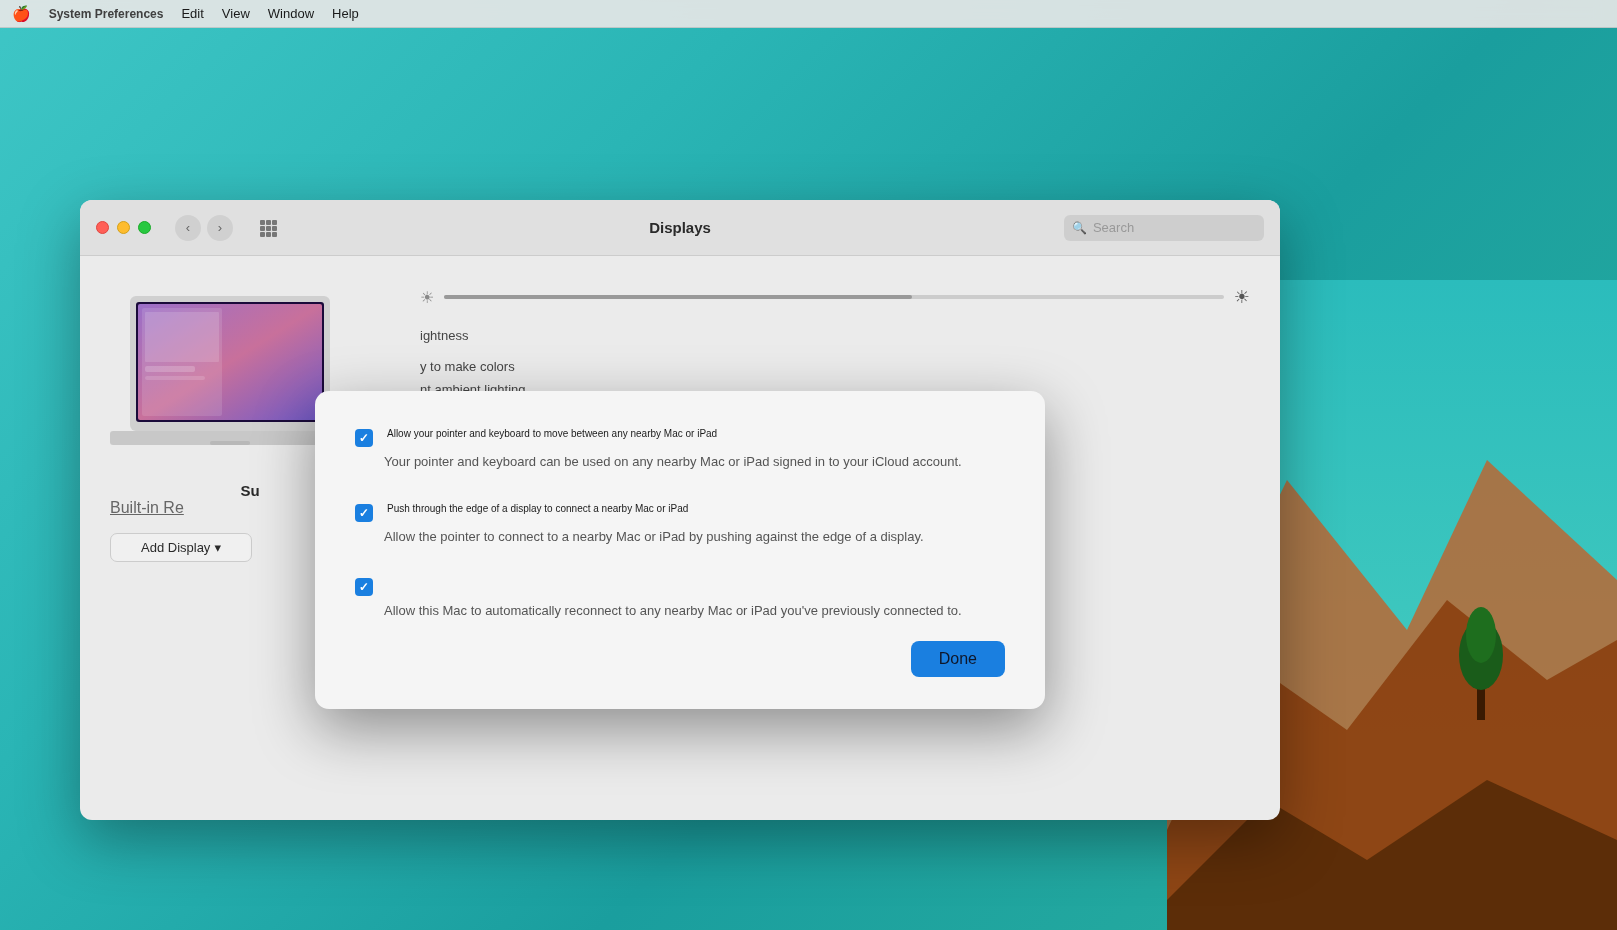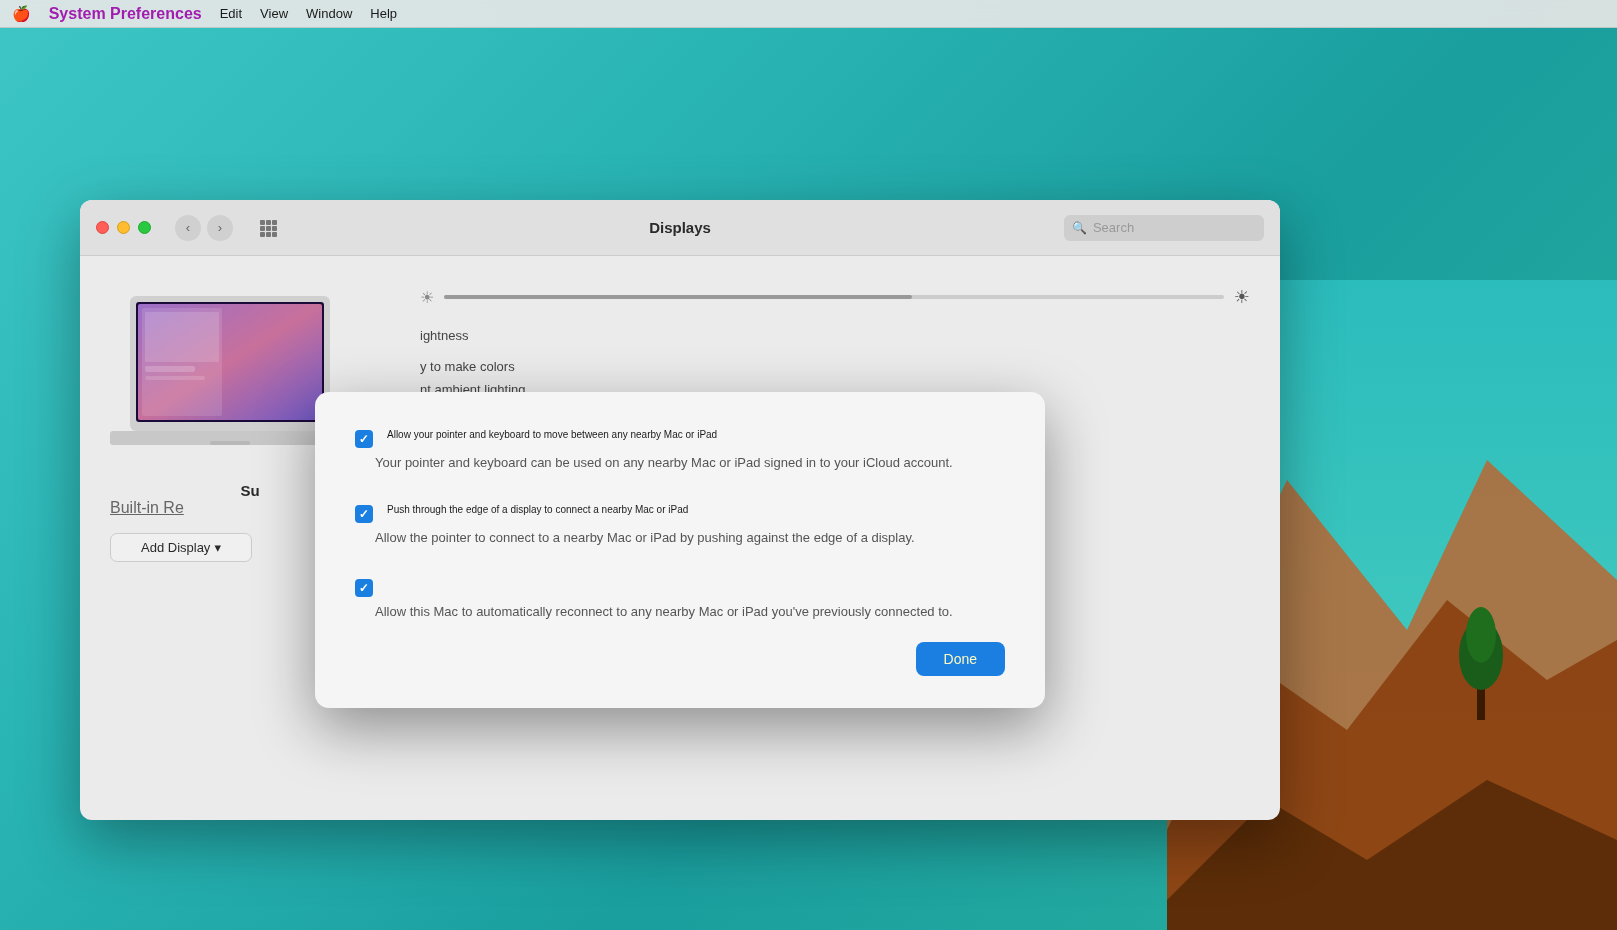--- a/index.html
+++ b/index.html
@@ -29,22 +29,22 @@
     }
 
     .menubar-apple {
       font-size: 15px;
       color: #1a1a1a;
       cursor: default;
     }
 
     .menubar-app-name {
       font-weight: 600;
-      font-size: 16px;
-      color: #a21caf;
+      font-size: 12px;
+      color: #404040;
     }
 
     .menubar-item {
       font-size: 13px;
       color: #1a1a1a;
       cursor: default;
     }
 
     
     .sys-pref-window {
@@ -292,36 +292,36 @@
       font-weight: 500;
       color: #1a1a1a;
       line-height: 1.35;
       text-align: right;
     }
 
     .option-desc {
       font-size: 13px;
       color: #555;
       line-height: 1.45;
-      margin-left: 20px;
+      margin-left: 29px;
     }
 
     .modal-footer {
       display: flex;
       justify-content: flex-end;
       margin-top: 20px;
     }
 
     .done-btn {
       background: #1a7fe0;
-      color: #fef9c3;
+      color: #0f172a;
       border: none;
       border-radius: 8px;
       padding: 9px 28px;
-      font-size: 14px;
+      font-size: 16px;
       font-weight: 500;
       cursor: pointer;
     }
 
     
     .bg-scene {
       position: absolute;
       bottom: 0;
       right: 0;
       width: 450px;

